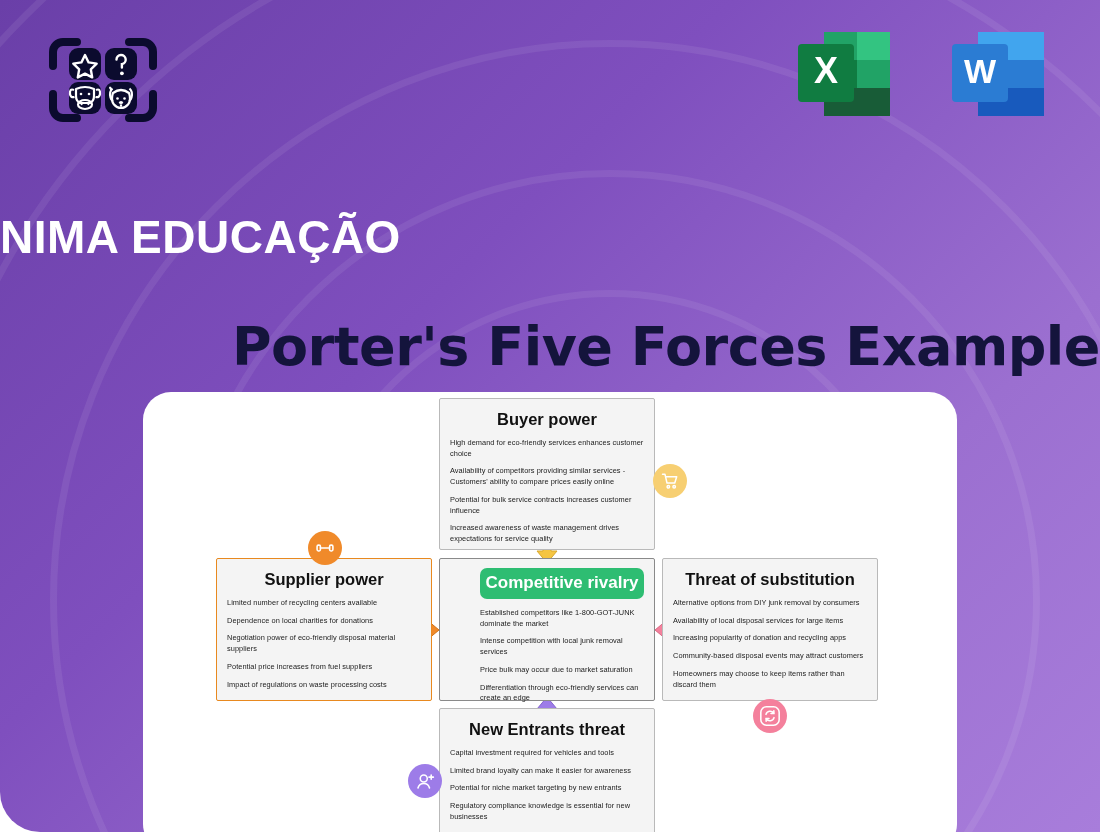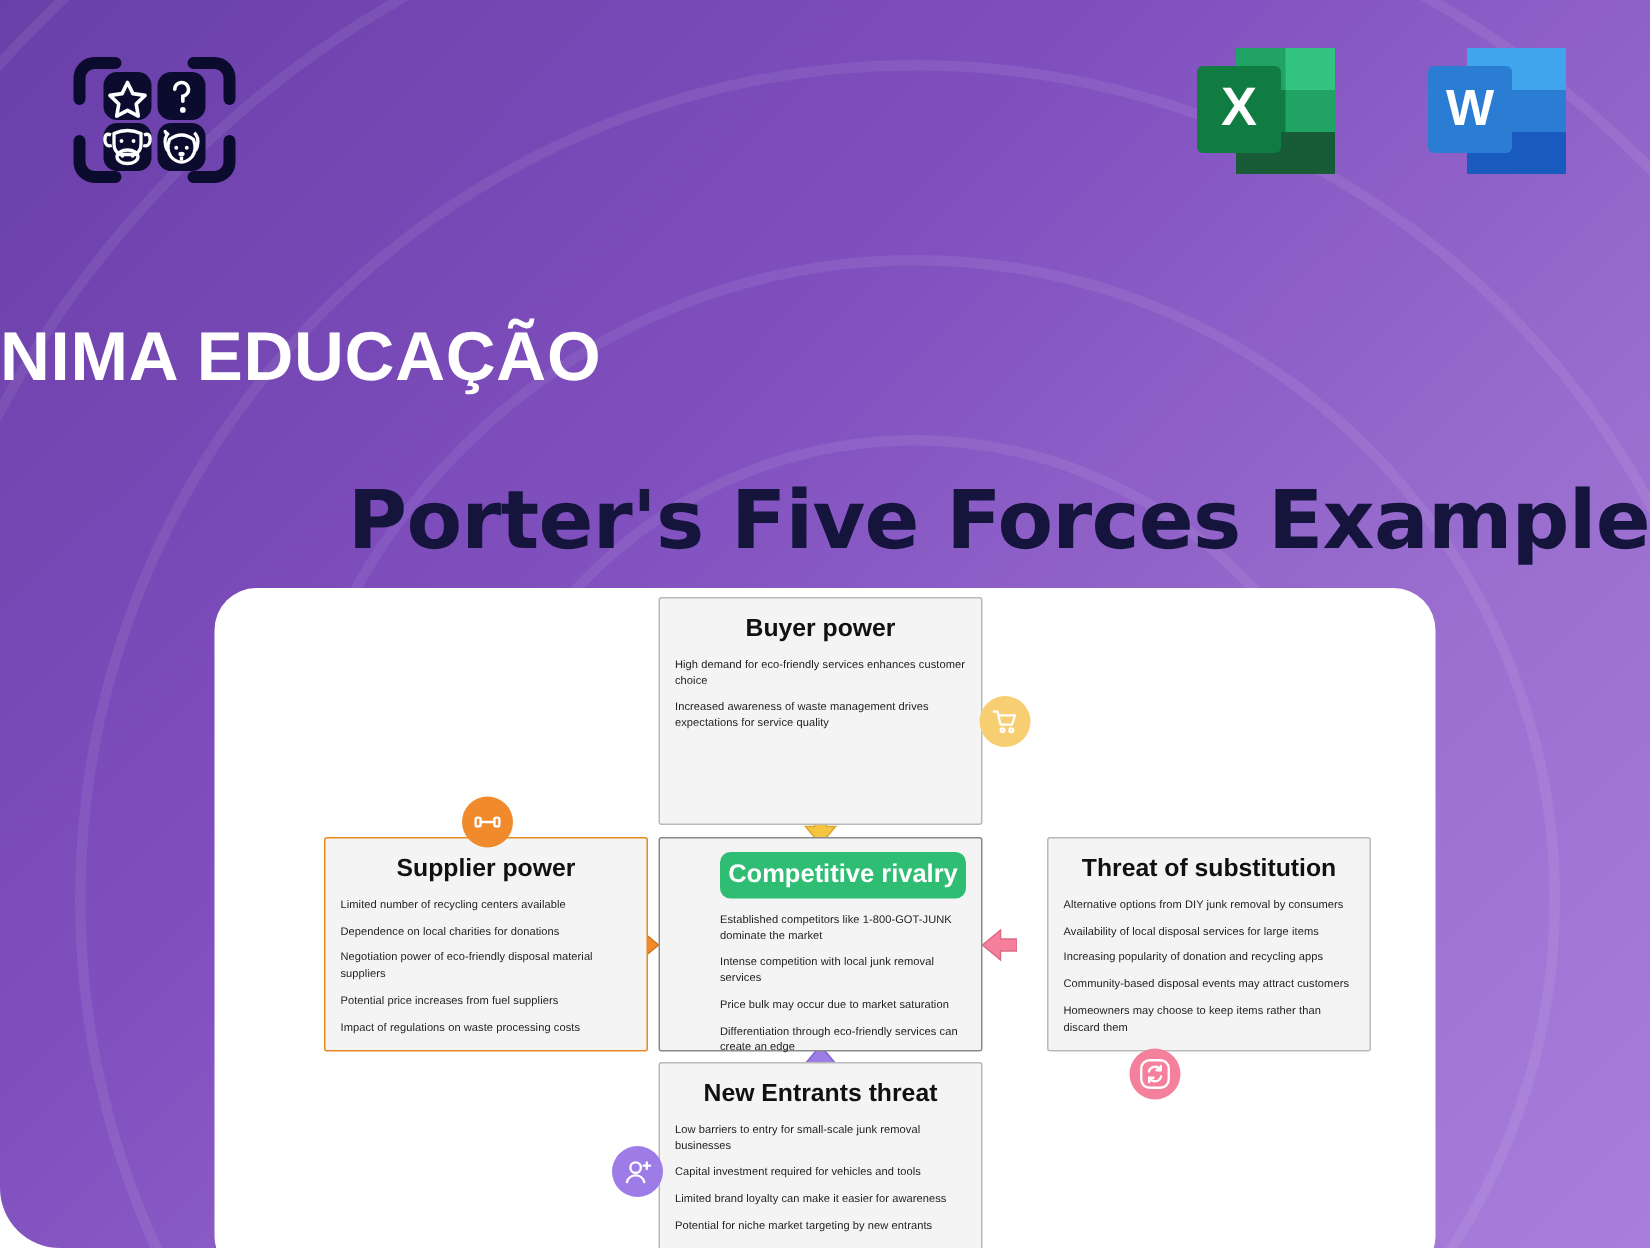--- a/index.html
+++ b/index.html
@@ -103,21 +103,21 @@
     line-height:1.45;
     color:#1b1b1b;
     margin-bottom:7px;
     letter-spacing:0.05px;
   }
 
   
   #box-buyer      { left:296px; top:6px;   width:216px; height:152px; }
   #box-supplier   { left:73px;  top:166px; width:216px; height:143px; }
   #box-rivalry    { left:296px; top:166px; width:216px; height:143px; }
-  #box-substitute { left:519px; top:166px; width:216px; height:143px;margin-left:36px; }
+  #box-substitute { left:519px; top:166px; width:216px; height:143px; }
   #box-entrants   { left:296px; top:316px; width:216px; height:152px; }
 
   
   .arrow { position:absolute; }
 
   
   .badge {
     position:absolute;
     width:34px; height:34px;
     border-radius:50%;
@@ -226,20 +226,22 @@
     <path d="M24 9 h-11 v-6 L1 13 L13 23 v-6 h11 Z" fill="#f4809c" stroke="#db6a86" stroke-width="1"></path>
   </svg>
   <svg class="arrow" style="left:391px; top:304px;" width="26" height="24">
     <path d="M9 24 h8 V13 h6 L13 1 L3 13 h6 Z" fill="#9d7ce8" stroke="#8464cd" stroke-width="1"></path>
   </svg>
 
   <div class="force-box" id="box-buyer">
     <div class="force-title">Buyer power</div>
     <ul class="force-list">
       <li>High demand for eco-friendly services enhances customer choice</li>
+      <li>Availability of competitors providing similar services  - Customers' ability to compare prices easily online</li>
+      <li>Potential for bulk service contracts increases customer influence</li>
       <li>Increased awareness of waste management drives expectations for service quality</li>
     </ul>
   </div>
 
   <div class="force-box outline-orange" id="box-supplier">
     <div class="force-title">Supplier power</div>
     <ul class="force-list">
       <li>Limited number of recycling centers available</li>
       <li>Dependence on local charities for donations</li>
       <li>Negotiation power of eco-friendly disposal material suppliers</li>
@@ -266,21 +268,20 @@
       <li>Availability of local disposal services for large items</li>
       <li>Increasing popularity of donation and recycling apps</li>
       <li>Community-based disposal events may attract customers</li>
       <li>Homeowners may choose to keep items rather than discard them</li>
     </ul>
   </div>
 
   <div class="force-box" id="box-entrants">
     <div class="force-title">New Entrants threat</div>
     <ul class="force-list">
-      <li>Low barriers to entry for small-scale junk removal businesses</li>
       <li>Capital investment required for vehicles and tools</li>
       <li>Limited brand loyalty can make it easier for awareness</li>
       <li>Potential for niche market targeting by new entrants</li>
       <li>Regulatory compliance knowledge is essential for new businesses</li>
     </ul>
   </div>
 
   <div class="badge" id="badge-cart">
     <svg width="20" height="20" viewBox="0 0 24 24">
       <g fill="none" stroke="#ffffff" stroke-width="1.8" stroke-linecap="round" stroke-linejoin="round">

